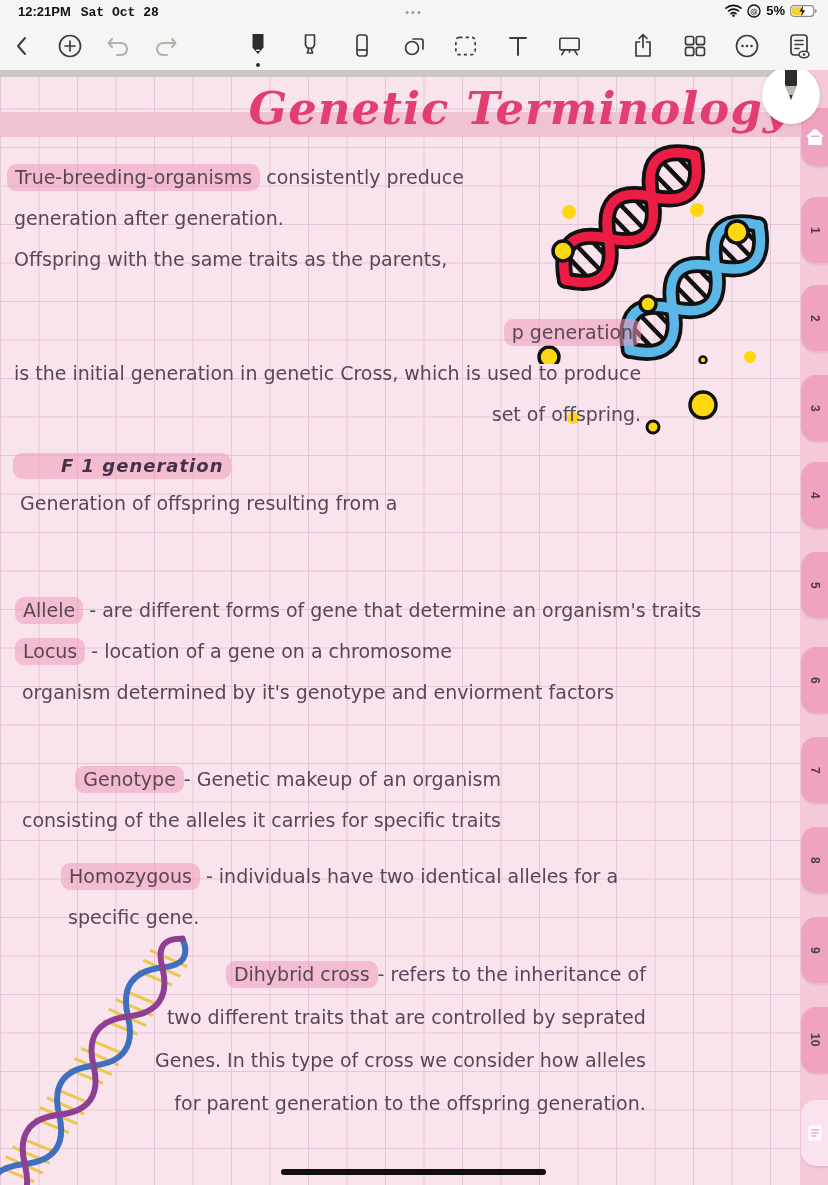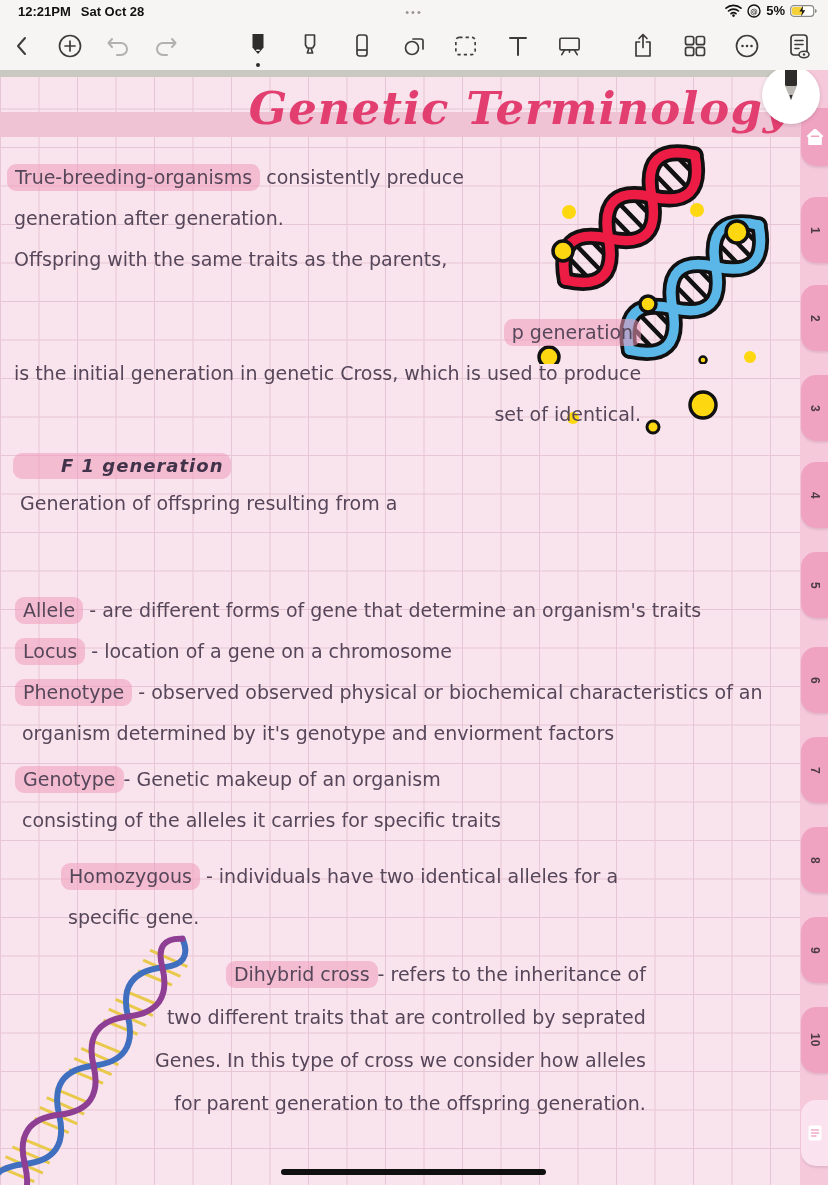--- a/index.html
+++ b/index.html
@@ -3,21 +3,21 @@
 <meta charset="utf-8">
 <style>
   html,body{margin:0;padding:0;}
   body{width:828px;height:1185px;position:relative;overflow:hidden;
        font-family:"Liberation Sans",sans-serif;background:#f7f5f3;}
   span:empty{display:none;}
 
   
   .statusbar{position:absolute;top:0;left:0;right:0;height:24px;}
   .status-left{position:absolute;left:18px;top:4px;font-size:13px;font-weight:bold;color:#111;}
-  .status-left .date{margin-left:10px;}
+  .status-left .date{margin-left:10px;font-family:Liberation Mono, monospace;}
   .mt-dots{position:absolute;left:50%;transform:translateX(-50%);top:6px;color:#97948f;
            font-size:11px;letter-spacing:2px;}
   .status-right{position:absolute;right:10px;top:3px;display:flex;align-items:center;gap:5px;}
   .batt-pct{font-size:13px;font-weight:bold;color:#111;}
 
   
   .toolbar{position:absolute;top:24px;left:0;right:0;height:44px;}
   .tb-group{position:absolute;top:0;height:44px;display:flex;align-items:center;}
   .g-left{left:8px;gap:21px;}
   .g-mid{left:244px;gap:25px;}
@@ -290,39 +290,38 @@
 
   <div class="hand" style="left:14px;top:88px;">
     <div class="line"><span class="hl">True-breeding-organisms</span><span> consistently preduce</span></div>
     <div class="line"><span>generation after generation.</span></div>
     <div class="line"><span>Offspring with the same traits as the parents,</span></div>
   </div>
 
   <div class="hand" style="left:14px;top:243px;text-align:right;">
     <div class="line"><span class="hl">p generation</span></div>
     <div class="line"><span>is the initial generation in genetic Cross, which is used to produce</span></div>
-    <div class="line"><span>set of identical.</span></div>
+    <div class="line"><span>set of offspring.</span></div>
   </div>
 
   <div class="hand f1" style="left:20px;top:376px;">
     <div class="line"><span class="hl">F 1 generation</span></div>
   </div>
 
   <div class="hand" style="left:20px;top:414px;">
     <div class="line"><span>Generation of offspring resulting from a</span></div>
   </div>
 
   <div class="hand" style="left:22px;top:521px;">
     <div class="line"><span class="hl">Allele</span><span> - are different forms of gene that determine an organism's traits</span></div>
     <div class="line"><span class="hl">Locus</span><span> - location of a gene on a chromosome</span></div>
-    <div class="line"><span class="hl">Phenotype</span><span> - observed observed physical or biochemical characteristics of an</span></div>
     <div class="line"><span>organism determined by it's genotype and enviorment factors</span></div>
   </div>
 
-  <div class="hand" style="left:22px;top:690px;">
+  <div class="hand" style="left:22px;top:690px;text-align:right;">
     <div class="line"><span class="hl">Genotype</span><span>- Genetic makeup of an organism</span></div>
     <div class="line"><span>consisting of the alleles it carries for specific traits</span></div>
   </div>
 
   <div class="hand" style="left:68px;top:787px;">
     <div class="line"><span class="hl">Homozygous</span><span> - individuals have two identical alleles for a</span></div>
     <div class="line"><span>specific gene.</span></div>
   </div>
 
   <div class="hand sec-h" style="left:155px;top:884px;">

